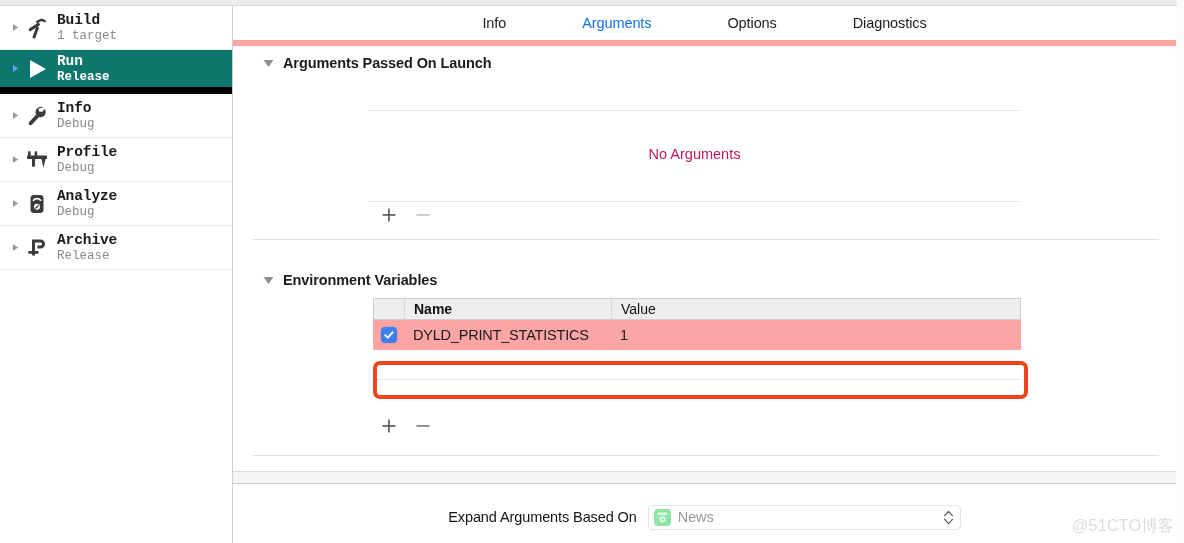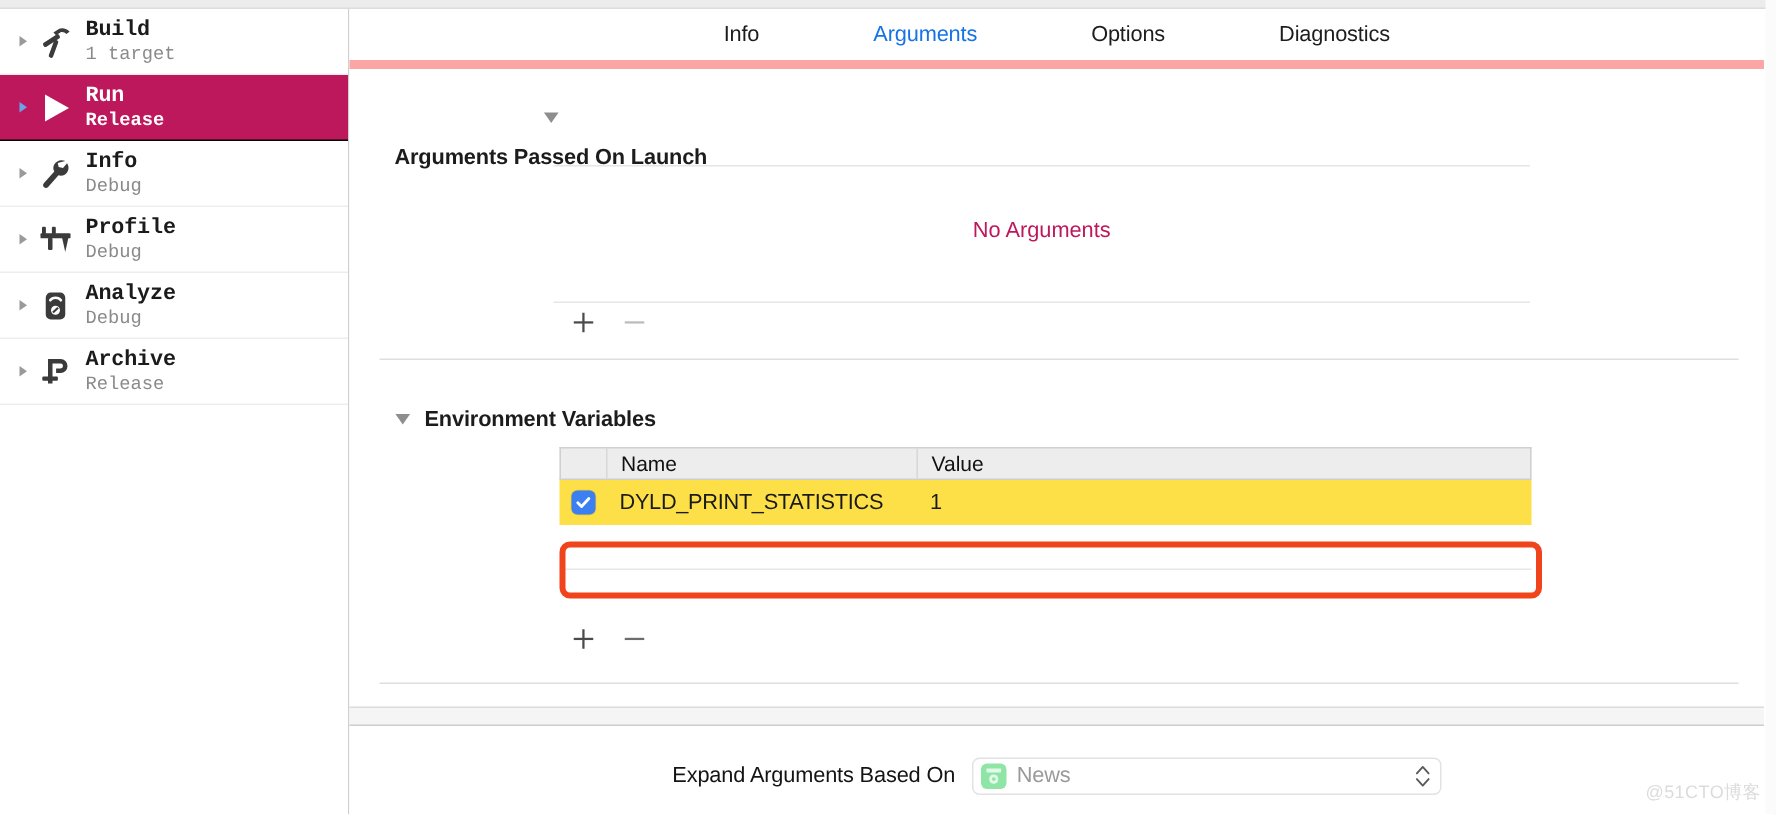--- a/index.html
+++ b/index.html
@@ -48,22 +48,22 @@
     position: relative;
     height: 44px;
     display: flex;
     align-items: center;
     box-sizing: border-box;
     border-bottom: 1px solid #ededed;
     padding-left: 8px;
   }
   .scheme-row.first { border-top: none; }
   .scheme-row.selected {
-    background: #be185d;
-    border-bottom: 1px solid #000000;
+    background: #0f766e;
+    border-bottom: 7px solid #000000;
   }
   .disclosure {
     width: 14px;
     flex: 0 0 14px;
     display: flex;
     align-items: center;
     justify-content: center;
   }
   .disclosure svg { display: block; }
   .scheme-icon {
@@ -210,31 +210,32 @@
     color: #111111;
     height: 100%;
     display: flex;
     align-items: center;
     box-sizing: border-box;
   }
   .env-head .col-name {
     width: 207px;
     flex: 0 0 207px;
     border-right: 1px solid #d8d8d8;
+    font-weight: bold;
   }
   .env-head .col-value { flex: 1 1 auto; }
 
   .env-row {
     display: flex;
     height: 30px;
     align-items: center;
     box-sizing: border-box;
     background: #ffffff;
   }
-  .env-row.filled { background: #fde047; }
+  .env-row.filled { background: #fca5a5; }
   .env-row.sep { border-bottom: 1px solid #e8e8e8; }
   .env-row .cb-col {
     width: 31px;
     flex: 0 0 31px;
     display: flex;
     align-items: center;
     justify-content: center;
   }
   .env-row .cell {
     font-size: 14.5px;
@@ -336,21 +337,21 @@
     left: 1177px; top: 0;
     width: 7px; height: 543px;
     background: #fbfbfb;
     box-sizing: border-box;
   }
 
   .watermark {
     position: absolute;
     right: 10px;
     bottom: 6px;
-    font-size: 12px;
+    font-size: 16px;
     color: #dcdcdc;
     letter-spacing: 0.3px;
   }
 </style>
 </head>
 <body>
 
 <div id="app">
 
   <div class="chrome-strip"></div>
@@ -475,21 +476,21 @@
 
     <div class="tabbar">
       <div class="tab">Info</div>
       <div class="tab active">Arguments</div>
       <div class="tab">Options</div>
       <div class="tab">Diagnostics</div>
     </div>
 
     <div class="pane-body">
 
-      <div class="section-header" style="left:30px; top:24px;flex-direction:column;">
+      <div class="section-header" style="left:30px; top:8px;">
         <span class="tri">
           <svg width="11" height="9" viewBox="0 0 11 9">
               <path d="M0.6 1 L10.4 1 L5.5 8 Z" fill="#8e8e8e"></path>
             </svg>
         </span>
         <span class="section-title">Arguments Passed On Launch</span>
       </div>
 
       <div class="hrule" style="left:136px; top:64px; width:651px;"></div>
 

